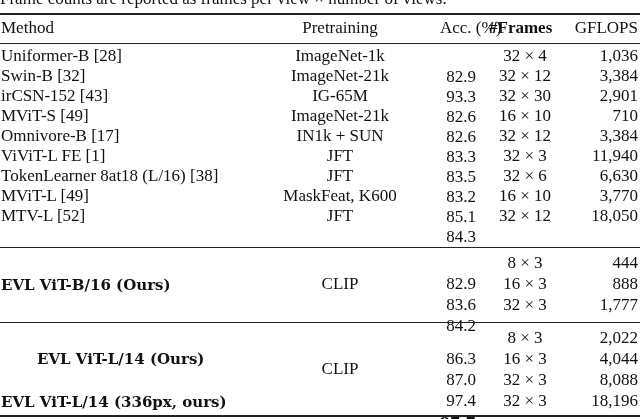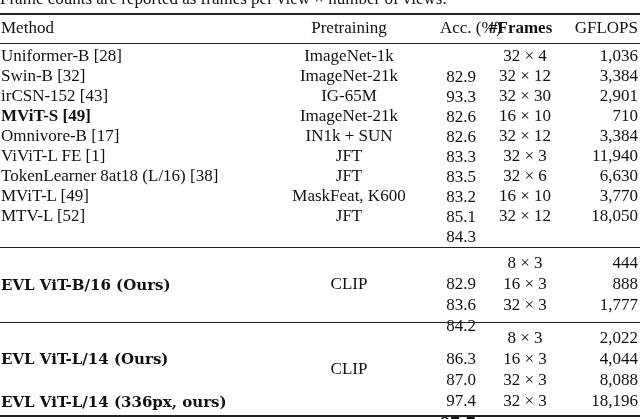--- a/index.html
+++ b/index.html
@@ -33,21 +33,21 @@
   .rule.thick { height: 2px; }
   .rule.thin { height: 1px; }
   .cell {
     position: absolute;
     font-family: "Liberation Serif", "DejaVu Serif", serif;
     font-size: 17px;
     line-height: 20px;
     white-space: nowrap;
   }
   .c-method { left: 1px; }
-  .c-pre { left: 264px; width: 170px; text-align: center; }
+  .c-pre { left: 255px; width: 170px; text-align: center; }
   .c-acc { left: 424px; width: 52px; text-align: right; margin-top: 21px; }
   .c-frames { left: 485px; width: 80px; text-align: center; }
   .c-gflops { left: 560px; width: 78px; text-align: right; }
   .hdr-acc { left: 440px; }
   .hdr-frames { left: 489px; font-weight: bold; }
   .hdr-gflops { left: 560px; width: 78px; text-align: right; }
   .bold {
     font-weight: bold;
     font-family: "DejaVu Serif", "Liberation Serif", serif;
     font-size: 15px;
@@ -86,21 +86,21 @@
     <div class="cell c-gflops" style="top:66px;">3,384</div>
   </div>
   <div>
     <div class="cell c-method" style="top:86px;">irCSN-152 [43]</div>
     <div class="cell c-pre" style="top:86px;">IG-65M</div>
     <div class="cell c-acc" style="top:86px;">82.6</div>
     <div class="cell c-frames" style="top:86px;">32 × 30</div>
     <div class="cell c-gflops" style="top:86px;">2,901</div>
   </div>
   <div>
-    <div class="cell c-method" style="top:106px;font-weight:bold;">MViT-S [49]</div>
+    <div class="cell c-method" style="top:106px;">MViT-S [49]</div>
     <div class="cell c-pre" style="top:106px;">ImageNet-21k</div>
     <div class="cell c-acc" style="top:106px;">82.6</div>
     <div class="cell c-frames" style="top:106px;">16 × 10</div>
     <div class="cell c-gflops" style="top:106px;">710</div>
   </div>
   <div>
     <div class="cell c-method" style="top:126px;">Omnivore-B [17]</div>
     <div class="cell c-pre" style="top:126px;">IN1k + SUN</div>
     <div class="cell c-acc" style="top:126px;">83.3</div>
     <div class="cell c-frames" style="top:126px;">32 × 12</div>
@@ -148,21 +148,21 @@
   <div class="cell c-frames" style="top:274px;">16 × 3</div>
   <div class="cell c-gflops" style="top:274px;">888</div>
   <div class="cell c-acc" style="top:295px;">84.2</div>
   <div class="cell c-frames" style="top:295px;">32 × 3</div>
   <div class="cell c-gflops" style="top:295px;">1,777</div>
 </div>
 
 <div class="rule thin" style="top:322px;"></div>
 
 <div>
-  <div class="cell c-method bold" style="top:349px;">EVL ViT-L/14 (Ours)</div>
+  <div class="cell c-method bold" style="top:349px;padding-left:36px;">EVL ViT-L/14 (Ours)</div>
   <div class="cell c-pre" style="top:359px;">CLIP</div>
   <div class="cell c-acc" style="top:328px;">86.3</div>
   <div class="cell c-frames" style="top:328px;">8 × 3</div>
   <div class="cell c-gflops" style="top:328px;">2,022</div>
   <div class="cell c-acc" style="top:349px;">87.0</div>
   <div class="cell c-frames" style="top:349px;">16 × 3</div>
   <div class="cell c-gflops" style="top:349px;">4,044</div>
   <div class="cell c-acc" style="top:370px;">97.4</div>
   <div class="cell c-frames" style="top:370px;">32 × 3</div>
   <div class="cell c-gflops" style="top:370px;">8,088</div>

